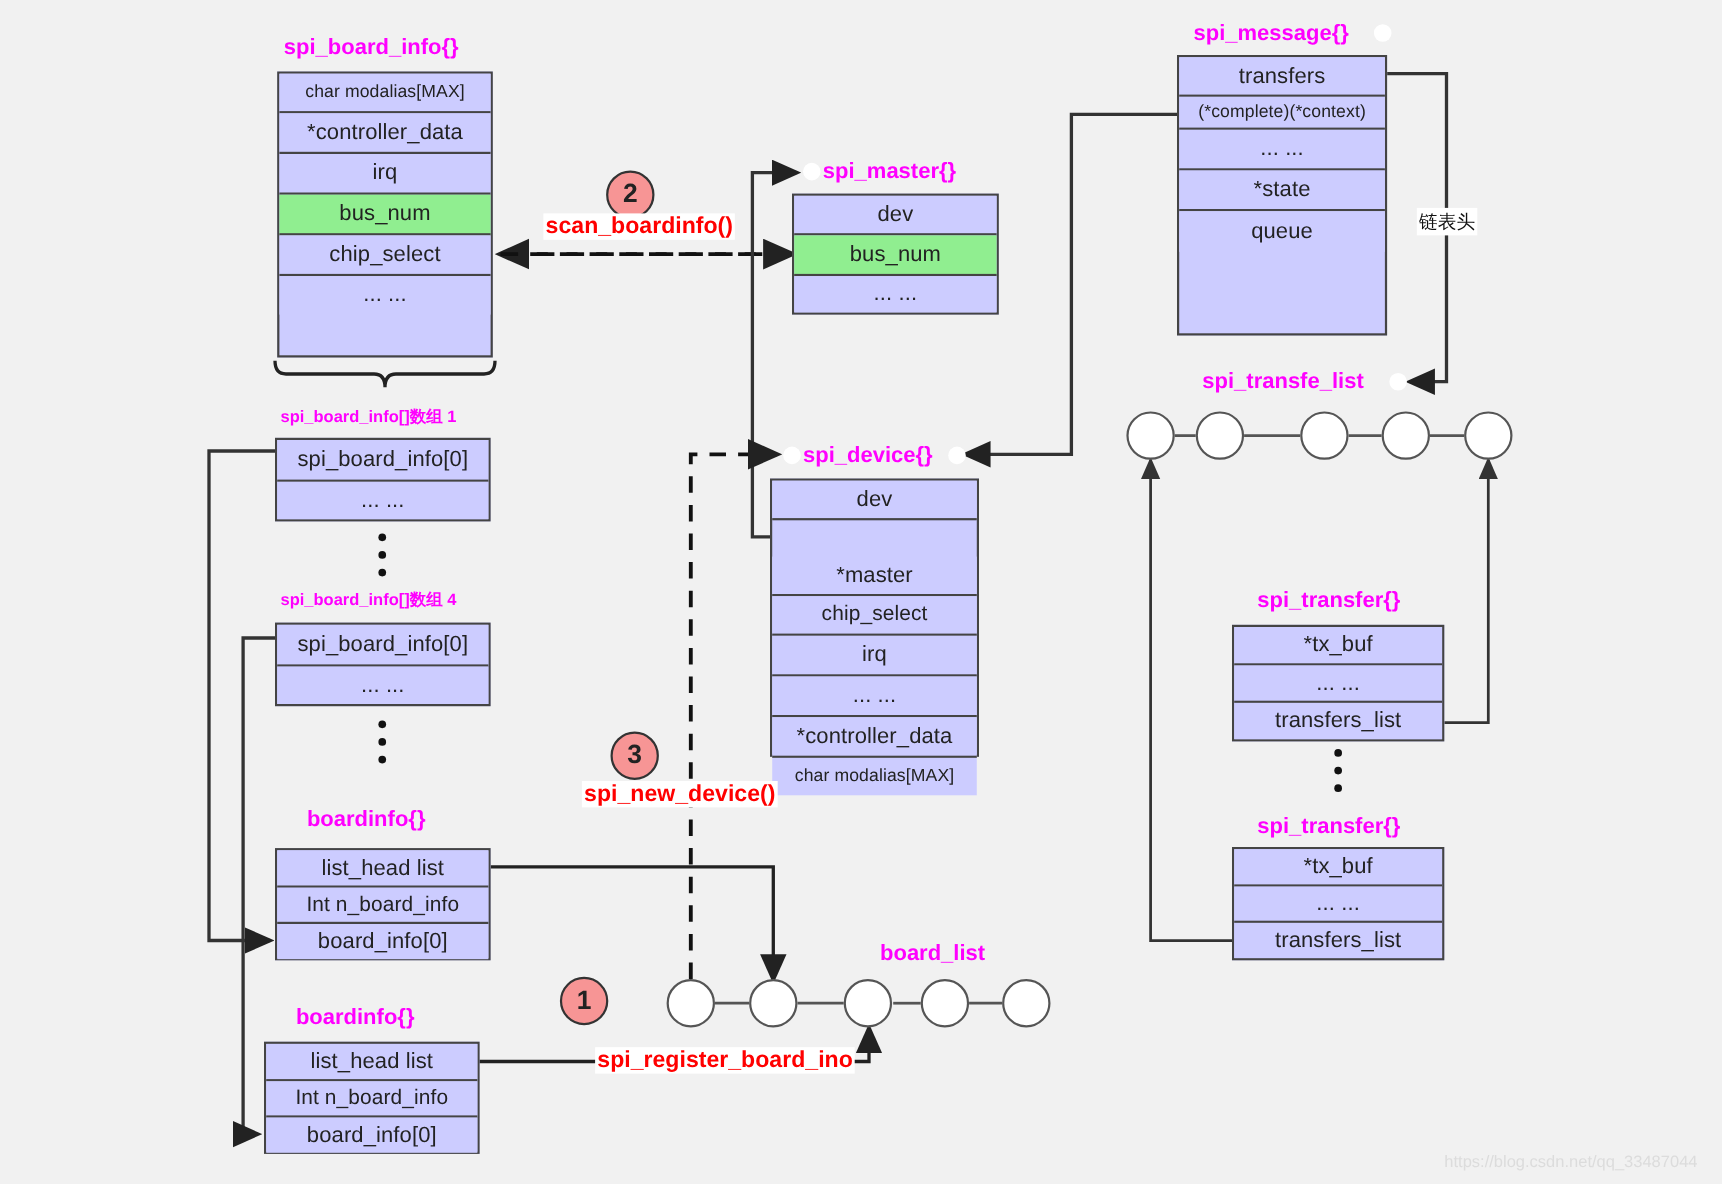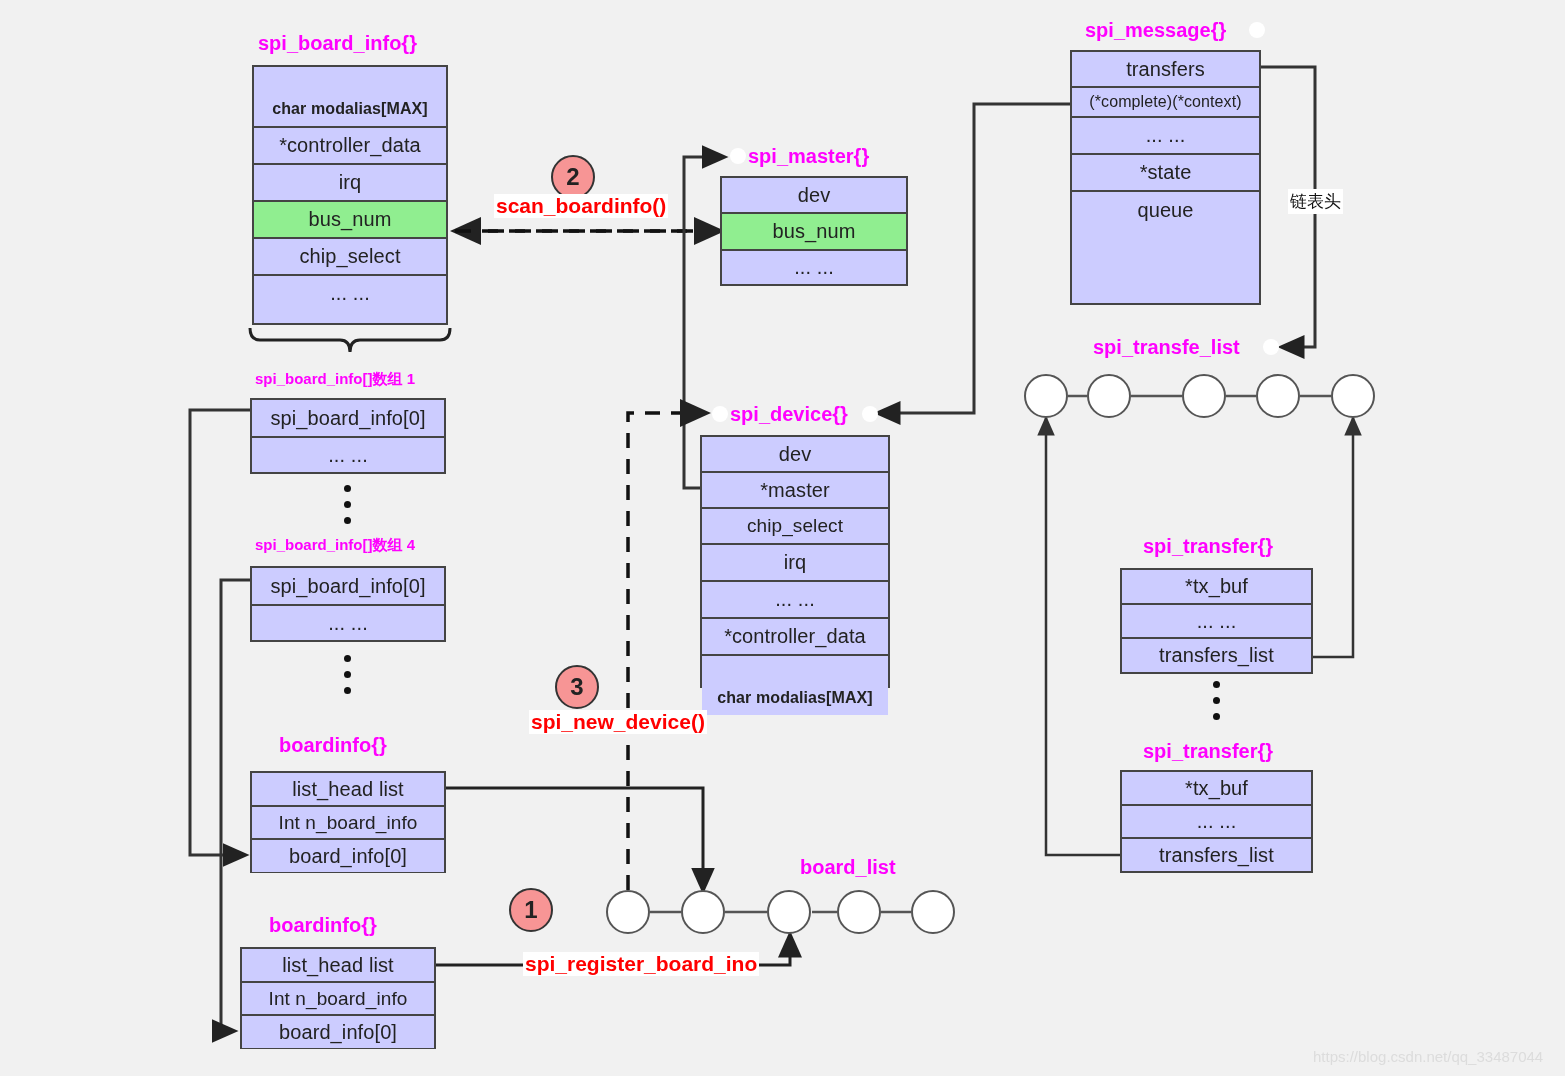--- a/index.html
+++ b/index.html
@@ -7,21 +7,21 @@
        font-family:"Liberation Sans","DejaVu Sans",sans-serif;}
   #canvas{position:absolute;inset:0;width:1565px;height:1076px;}
   svg.wires{position:absolute;left:0;top:0;width:1565px;height:1076px;pointer-events:none;}
 
   .struct{position:absolute;border:2px solid #444;box-sizing:border-box;background:#ccccff;}
   .row{border-bottom:2px solid #444;box-sizing:border-box;background:#ccccff;
        display:flex;align-items:center;justify-content:center;
        font-weight:normal;color:#222;letter-spacing:.1px;white-space:nowrap;}
   .row:last-child{border-bottom:none;}
   .row.green{background:#90ee90;}
-  .row.small{font-size:16px;font-weight:bold;margin-top:25px;}
+  .row.small{font-size:16px;font-weight:normal;}
   .row.f19{font-size:19px;}
   .row.f20{font-size:20px;}
 
   .slabel{position:absolute;color:#ff00ff;font-weight:bold;font-size:20px;white-space:nowrap;}
   .slabel.sm{font-size:15px;}
   .dot{position:absolute;width:16px;height:16px;border-radius:50%;background:#fff;}
 
   .step{position:absolute;width:44px;height:44px;border-radius:50%;background:#f79595;
         border:2px solid #333;display:flex;align-items:center;justify-content:center;
         font-size:24px;font-weight:bold;color:#222;box-sizing:border-box;}
@@ -130,21 +130,21 @@
     <div class="row f20" style="height:37px;">queue</div>
   </div>
 
   <div class="cjk" style="left:1288px;top:189px;text-align:right;">链表头</div>
 
   <div class="dot" style="left:712px;top:406px;"></div>
   <div class="slabel" style="left:730px;top:403px;">spi_device{}</div>
   <div class="dot" style="left:862px;top:406px;"></div>
   <div class="struct" style="left:700px;top:435px;width:190px;height:253px;">
     <div class="row f20" style="height:36px;">dev</div>
-    <div class="row f20" style="height:36px;">*master</div>
+    <div class="row f20" style="height:36px;margin-top:33px;">*master</div>
     <div class="row f19" style="height:36px;">chip_select</div>
     <div class="row f20" style="height:37px;">irq</div>
     <div class="row f20" style="height:37px;">... ...</div>
     <div class="row f20" style="height:37px;">*controller_data</div>
     <div class="row small" style="height:34px;">char modalias[MAX]</div>
   </div>
 
   <div class="slabel" style="left:1093px;top:336px;">spi_transfe_list</div>
   <div class="dot" style="left:1263px;top:339px;"></div>
   <div class="node" style="left:1024px;top:374px;"></div>
@@ -218,17 +218,17 @@
   <div class="node" style="left:837px;top:890px;"></div>
   <div class="node" style="left:911px;top:890px;"></div>
 
   <div class="step" style="left:551px;top:155px;">2</div>
   <div class="fn" style="left:494px;top:194px;">scan_boardinfo()</div>
 
   <div class="step" style="left:555px;top:665px;">3</div>
   <div class="fn" style="left:529px;top:710px;">spi_new_device()</div>
 
   <div class="step" style="left:509px;top:888px;">1</div>
-  <div class="fn" style="left:523px;top:952px;">spi_register_board_ino</div>
+  <div class="fn" style="left:541px;top:952px;">spi_register_board_ino</div>
 
   <div class="watermark" style="left:1313px;top:1048px;">https://blog.csdn.net/qq_33487044</div>
 
 </div>
 
 </body></html>

